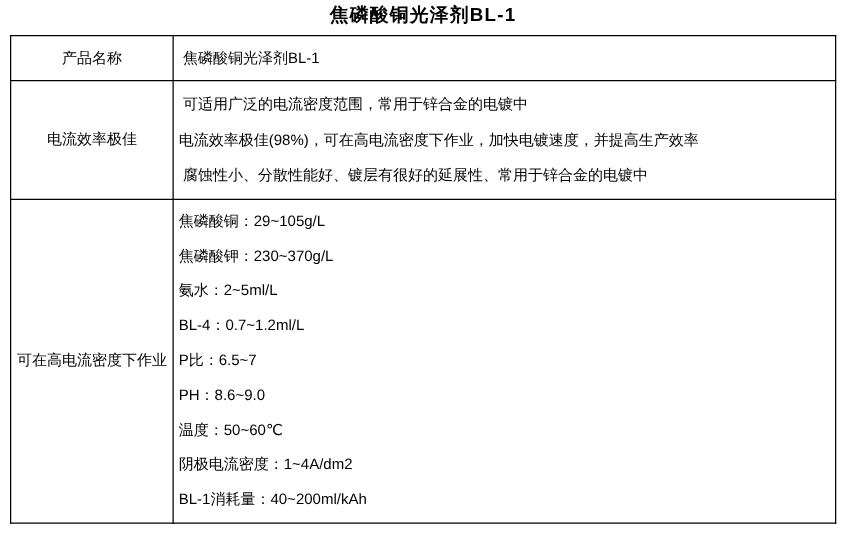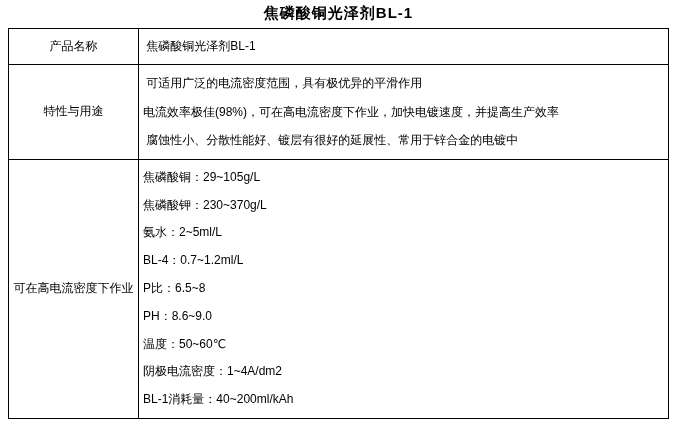--- a/index.html
+++ b/index.html
@@ -71,36 +71,36 @@
 
   <tbody>
       <tr class="r-product">
     <td class="label-cell">产品名称</td>
     <td class="value-cell">
       <div class="line"> 焦磷酸铜光泽剂BL-1</div>
     </td>
   </tr>
 
   <tr class="r-features">
-    <td class="label-cell">特性与用途</td>
+    <td class="label-cell">电流效率极佳</td>
     <td class="value-cell">
-      <div class="line"> 可适用广泛的电流密度范围，具有极优异的平滑作用</div>
+      <div class="line"> 可适用广泛的电流密度范围，常用于锌合金的电镀中</div>
       <div class="line">电流效率极佳(98%)，可在高电流密度下作业，加快电镀速度，并提高生产效率</div>
       <div class="line"> 腐蚀性小、分散性能好、镀层有很好的延展性、常用于锌合金的电镀中</div>
     </td>
   </tr>
 
   <tr class="r-solution">
     <td class="label-cell">可在高电流密度下作业</td>
     <td class="value-cell">
       <div class="line">焦磷酸铜：29~105g/L</div>
       <div class="line">焦磷酸钾：230~370g/L</div>
       <div class="line">氨水：2~5ml/L</div>
       <div class="line">BL-4：0.7~1.2ml/L</div>
-      <div class="line">P比：6.5~8</div>
+      <div class="line">P比：6.5~7</div>
       <div class="line">PH：8.6~9.0</div>
       <div class="line">温度：50~60℃</div>
       <div class="line">阴极电流密度：1~4A/dm2</div>
       <div class="line">BL-1消耗量：40~200ml/kAh</div>
     </td>
   </tr>
 
 
 </tbody>
   </table>

